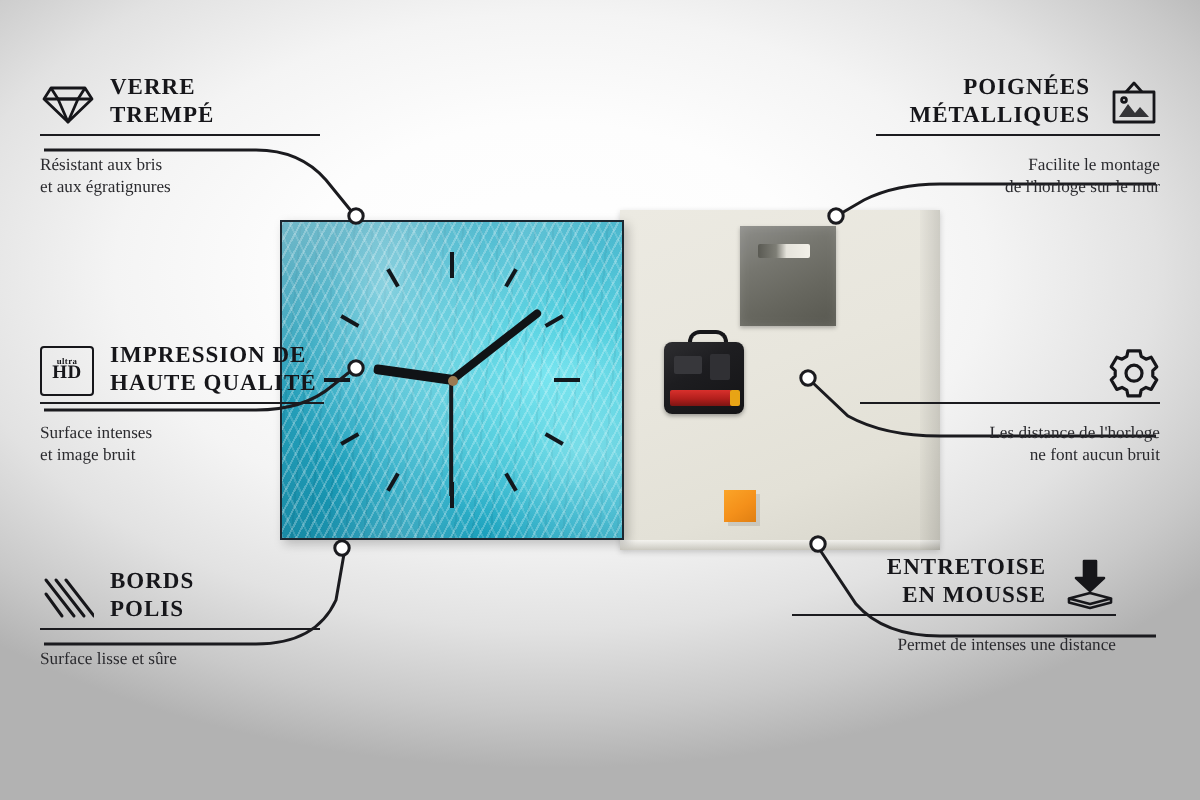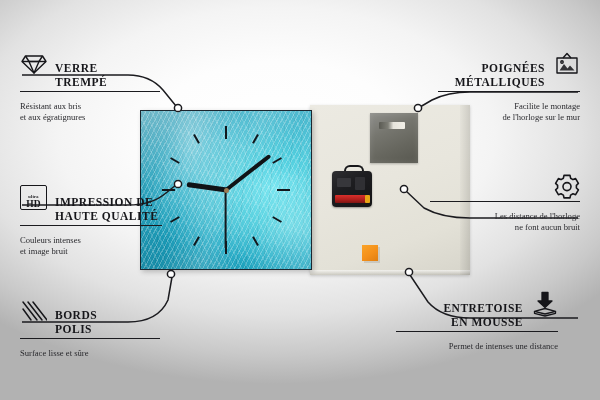--- a/index.html
+++ b/index.html
@@ -195,21 +195,20 @@
 
   
   .callout { position: absolute; }
   .callout .title {
     font-weight: bold;
     font-size: 11.5px;
     letter-spacing: 0.5px;
     color: #16161a;
     line-height: 1.18;
     text-transform: uppercase;
-    margin-top: 24px;
   }
   .callout .desc {
     font-size: 8.6px;
     color: #2a2a2e;
     line-height: 1.28;
     margin-top: 9px;
   }
   .rule {
     height: 1px;
     background: #1b1b1f;
@@ -231,21 +230,21 @@
   .left .head-row { justify-content: flex-start; }
   .left .title, .left .desc { text-align: left; }
   .right .head-row { justify-content: flex-end; }
   .right .title, .right .desc { text-align: right; }
 
   .hd-box {
     width: 25px; height: 23px;
     border: 1.6px solid #16161a;
     border-radius: 2px;
     display: flex; flex-direction: column;
-    align-items: center; justify-content: flex-end;
+    align-items: center; justify-content: center;
     line-height: 1;
   }
   .hd-box .u { font-size: 4.4px; font-weight: bold; letter-spacing: 0.2px; }
   .hd-box .h { font-size: 9.5px; font-weight: bold; letter-spacing: 0.2px; }
 
   svg.connectors {
     position: absolute;
     left: 0; top: 0;
     width: 600px; height: 400px;
     pointer-events: none;
@@ -376,21 +375,21 @@
           <span class="h">HD</span>
         </span>
       </span>
       <span class="title">
         <span>IMPRESSION DE</span><br>
         <span>HAUTE QUALITÉ</span>
       </span>
     </div>
     <div class="rule"></div>
     <div class="desc">
-      <span>Couleurs intenses</span><br>
+      <span>Surface intenses</span><br>
       <span>et image bruit</span>
     </div>
   </div>
 
   <div class="callout left" style="left:20px; top:285px; width:140px;">
     <div class="head-row">
       <span class="ico">
         <svg width="26" height="22" viewBox="0 0 26 22">
           <g fill="none" stroke="currentColor" stroke-width="1.5" stroke-linecap="round">
             <path d="M2,2 L16,20"></path>

